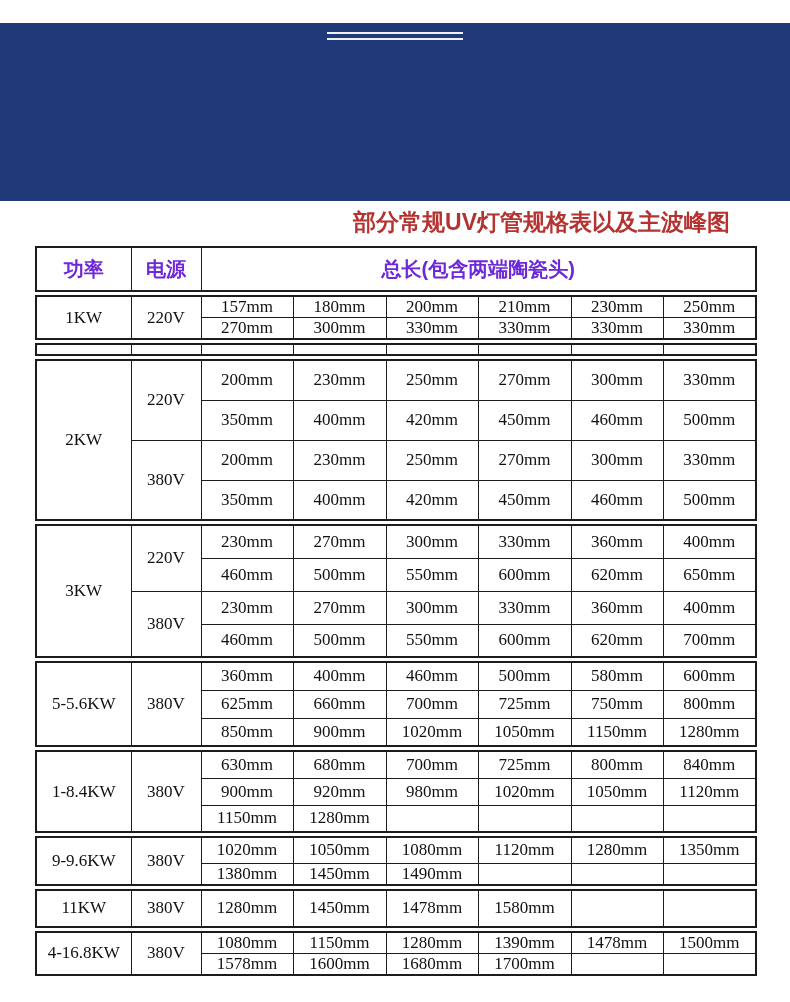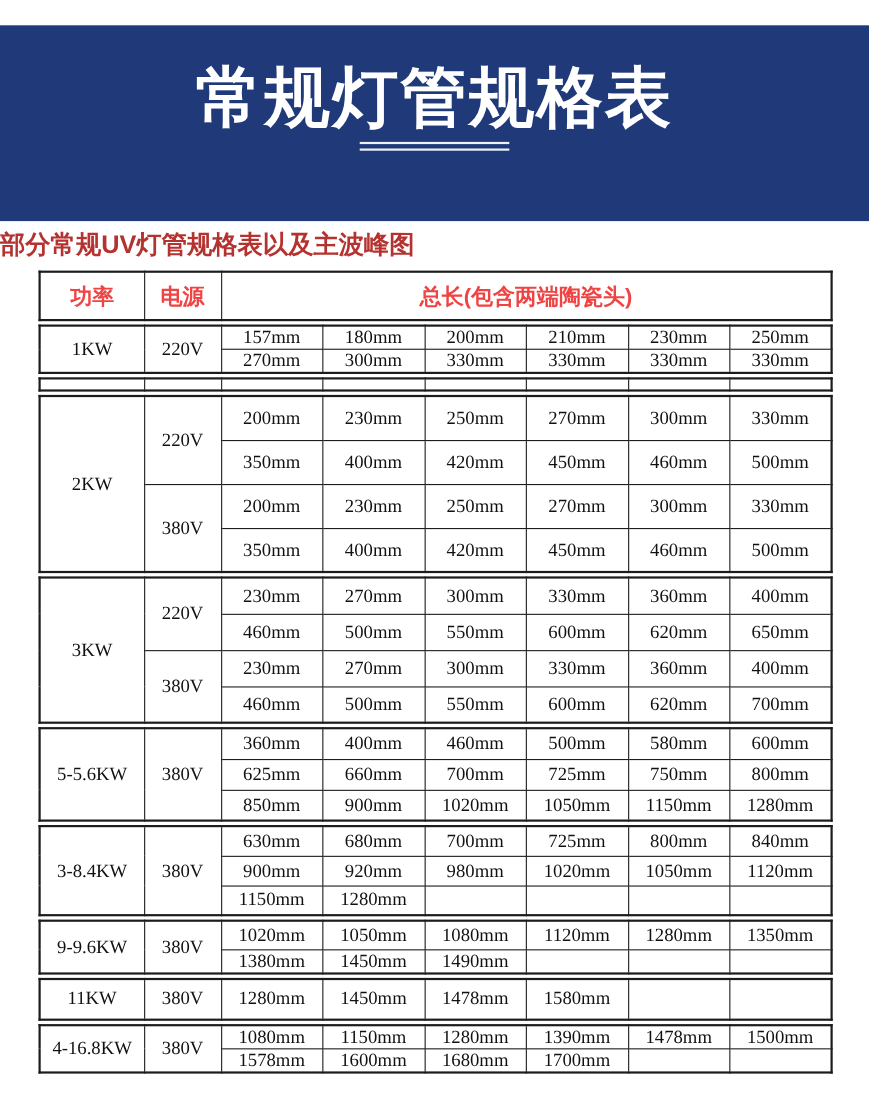--- a/index.html
+++ b/index.html
@@ -33,21 +33,21 @@
     color: #b7c2d9;
   }
   .banner-lines { margin: 9px auto 0; width: 136px; }
   .banner-lines .ln { height: 2px; background: #edf1f8; }
   .banner-lines .ln + .ln { margin-top: 4px; }
 
   .red-title {
     position: absolute;
     left: 0; top: 207px;
     width: 730px;
-    text-align: left;
+    text-align: right;
     font-size: 23px;
     font-weight: bold;
     color: #b43230;
   }
 
   .table-wrap {
     position: absolute;
     left: 35px; top: 246px;
     width: 720px;
   }
@@ -63,34 +63,33 @@
     border: 1px solid #1c1c1c;
     text-align: center;
     vertical-align: middle;
     overflow: hidden;
     white-space: nowrap;
   }
   table.spec-block th {
     font-family: "Liberation Sans", sans-serif;
     font-size: 20px;
     font-weight: bold;
-    color: #ef4444;
+    color: #6d28d9;
   }
   table.spec-block td {
     font-family: "Liberation Serif", serif;
     font-size: 17px;
     color: #111111;
   }
   td.power-cell, td.voltage-cell { font-size: 17px; }
 </style>
 </head>
 <body>
 
 <div class="banner" style="background: rgb(32, 58, 121);">
-  <div class="banner-title">常规灯管规格表</div>
   <div class="banner-lines">
     <div class="ln"></div>
     <div class="ln"></div>
   </div>
 </div>
 
 <div class="red-title" style="color: rgb(180, 50, 48);">部分常规UV灯管规格表以及主波峰图</div>
 
 <div class="table-wrap">
   <table class="spec-block">
@@ -308,21 +307,21 @@
           <col style="width: 70px;">
           <col style="width: 92px;">
           <col style="width: 93px;">
           <col style="width: 92px;">
           <col style="width: 93px;">
           <col style="width: 92px;">
           <col style="width: 93px;">
         </colgroup>
         <tbody>
           <tr style="height: 27px;">
-            <td rowspan="3" class="power-cell">3-8.4KW</td>
+            <td rowspan="3" class="power-cell">1-8.4KW</td>
             <td rowspan="3" class="voltage-cell">380V</td>
             <td class="len-cell">630mm</td>
             <td class="len-cell">680mm</td>
             <td class="len-cell">700mm</td>
             <td class="len-cell">725mm</td>
             <td class="len-cell">800mm</td>
             <td class="len-cell">840mm</td>
           </tr>
           <tr style="height: 27px;">
             <td class="len-cell">900mm</td>

